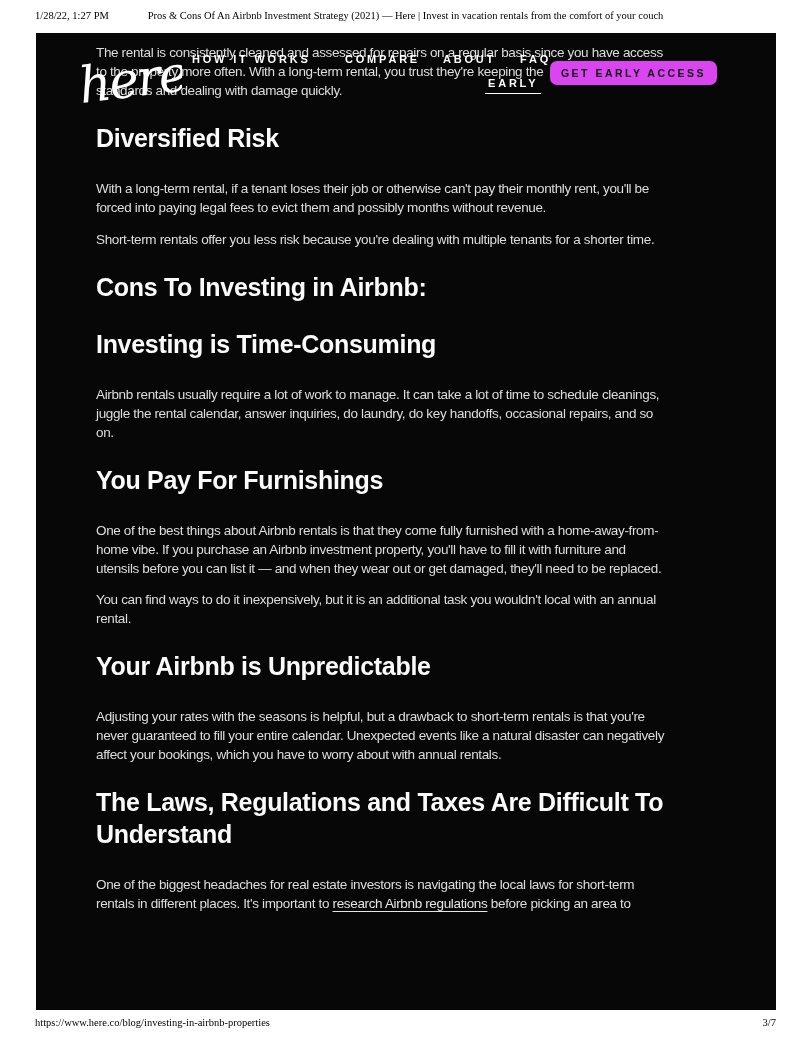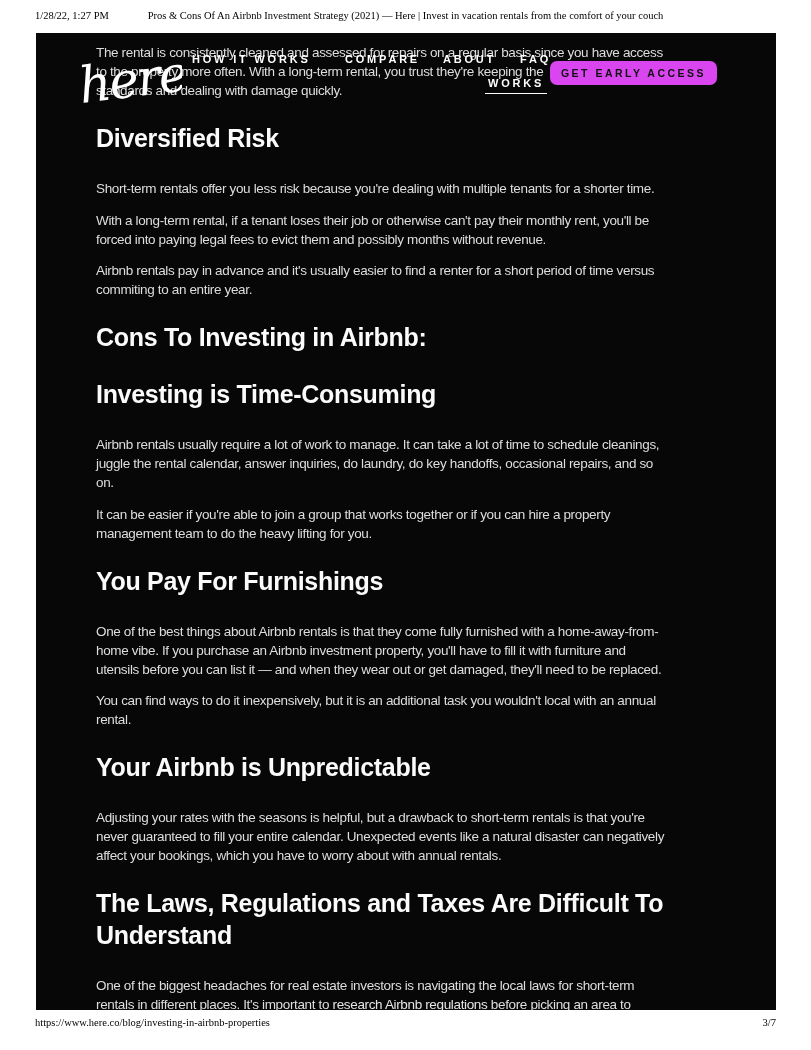--- a/index.html
+++ b/index.html
@@ -65,32 +65,28 @@
 
 <div class="print-text ph-date">1/28/22, 1:27 PM</div>
 <div class="print-text ph-title">Pros &amp; Cons Of An Airbnb Investment Strategy (2021) — Here | Invest in vacation rentals from the comfort of your couch</div>
 
 <div class="sheet">
   <div class="article">
     <p class="body">The rental is consistently cleaned and assessed for repairs on a regular basis since you have access
 to the property more often. With a long-term rental, you trust they're keeping the
 standards and dealing with damage quickly.</p>
     <h2>Diversified Risk</h2>
-    <p class="body">Short-term rentals offer you less risk because you're dealing with multiple tenants for a shorter time.</p>
     <p class="body">With a long-term rental, if a tenant loses their job or otherwise can't pay their monthly rent, you'll be
 forced into paying legal fees to evict them and possibly months without revenue.</p>
-    <p class="body">Airbnb rentals pay in advance and it's usually easier to find a renter for a short period of time versus
-commiting to an entire year.</p>
+    <p class="body">Short-term rentals offer you less risk because you're dealing with multiple tenants for a shorter time.</p>
     <h2>Cons To Investing in Airbnb:</h2>
     <h2>Investing is Time-Consuming</h2>
     <p class="body">Airbnb rentals usually require a lot of work to manage. It can take a lot of time to schedule cleanings,
 juggle the rental calendar, answer inquiries, do laundry, do key handoffs, occasional repairs, and so
 on.</p>
-    <p class="body">It can be easier if you're able to join a group that works together or if you can hire a property
-management team to do the heavy lifting for you.</p>
     <h2>You Pay For Furnishings</h2>
     <p class="body">One of the best things about Airbnb rentals is that they come fully furnished with a home-away-from-
 home vibe. If you purchase an Airbnb investment property, you'll have to fill it with furniture and
 utensils before you can list it — and when they wear out or get damaged, they'll need to be replaced.</p>
     <p class="body">You can find ways to do it inexpensively, but it is an additional task you wouldn't local with an annual
 rental.</p>
     <h2>Your Airbnb is Unpredictable</h2>
     <p class="body">Adjusting your rates with the seasons is helpful, but a drawback to short-term rentals is that you're
 never guaranteed to fill your entire calendar. Unexpected events like a natural disaster can negatively
 affect your bookings, which you have to worry about with annual rentals.</p>
@@ -101,19 +97,19 @@
   </div>
 
   <div class="site-header">
     <svg class="logo" viewBox="0 0 104 68">
       <text x="1" y="50" fill="#ffffff" font-family="DejaVu Serif, serif" font-style="italic" font-size="50" letter-spacing="-2" transform="rotate(-7 52 34)">here</text>
     </svg>
     <span class="nav-item nav-how">HOW IT WORKS</span>
     <span class="nav-item nav-compare">COMPARE</span>
     <span class="nav-item nav-about">ABOUT</span>
     <span class="nav-item nav-faq">FAQ</span>
-    <span class="nav-blog">WORKS</span>
+    <span class="nav-blog">EARLY</span>
     <button class="cta">GET EARLY ACCESS</button>
   </div>
 </div>
 
 <div class="print-text pf-url">https://www.here.co/blog/investing-in-airbnb-properties</div>
 <div class="print-text pf-page">3/7</div>
 
 </body></html>

